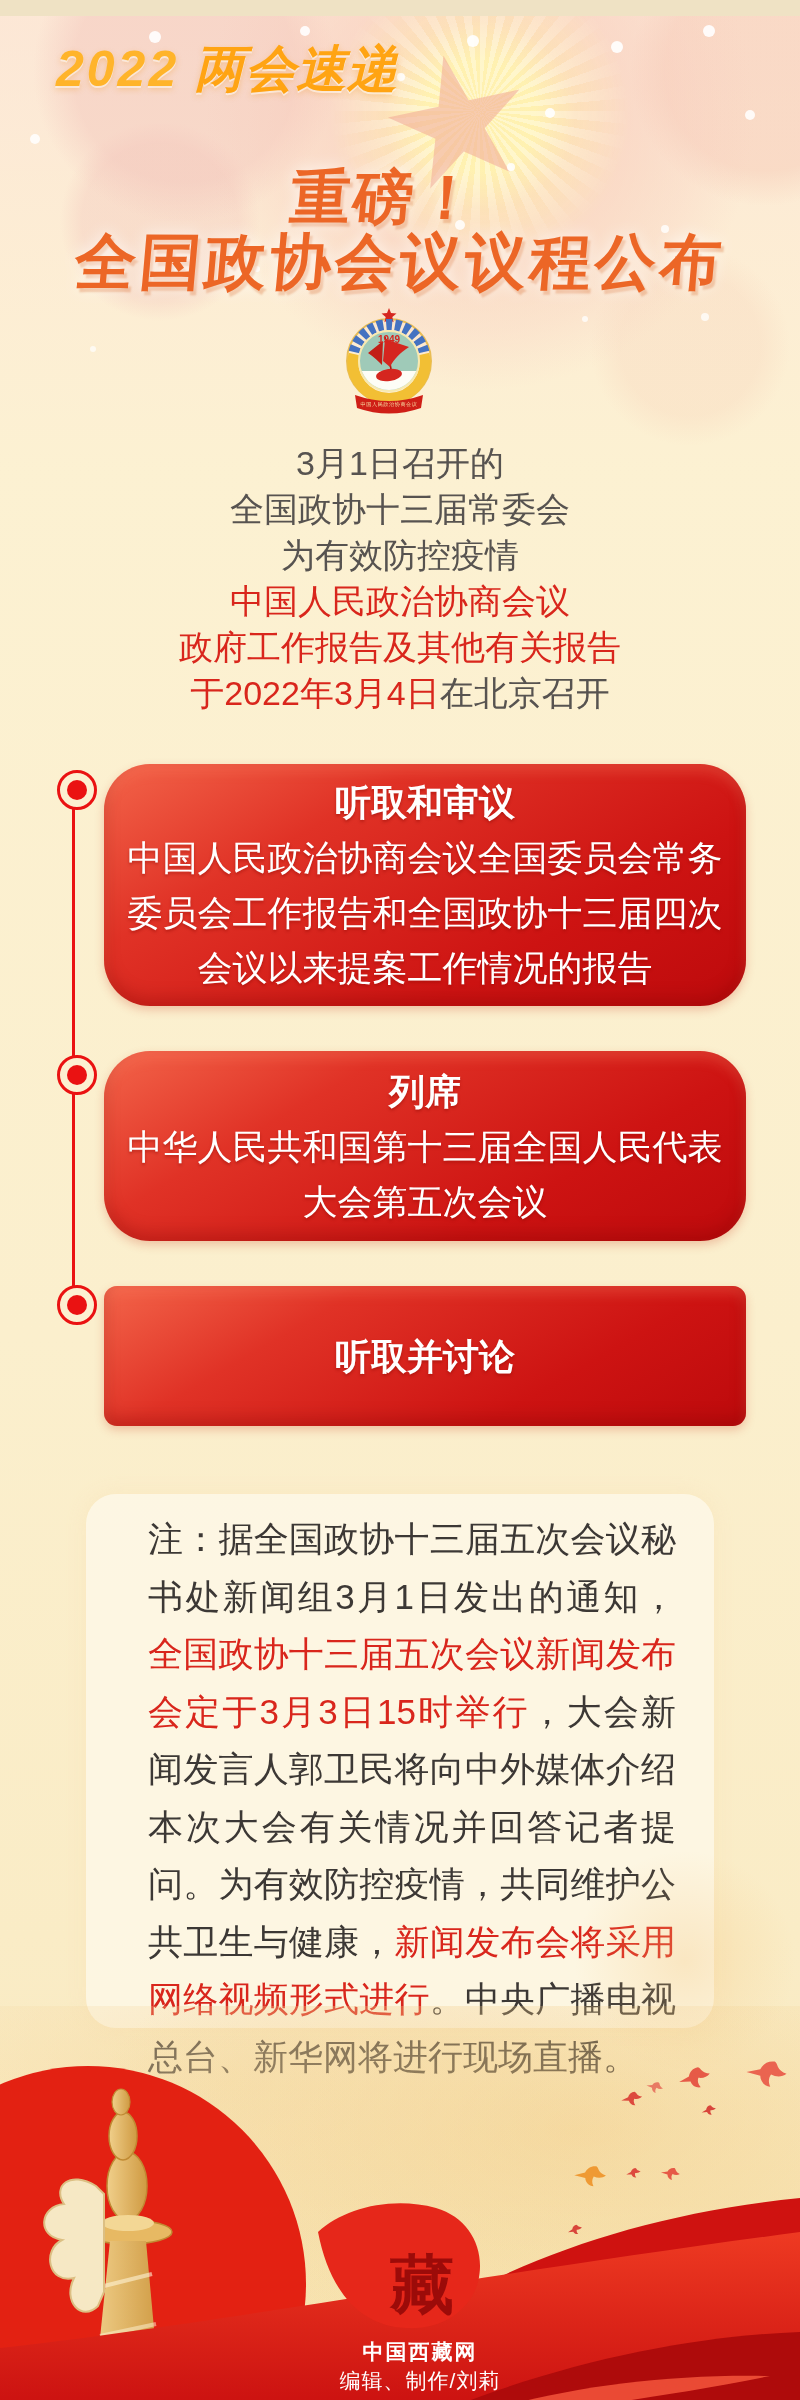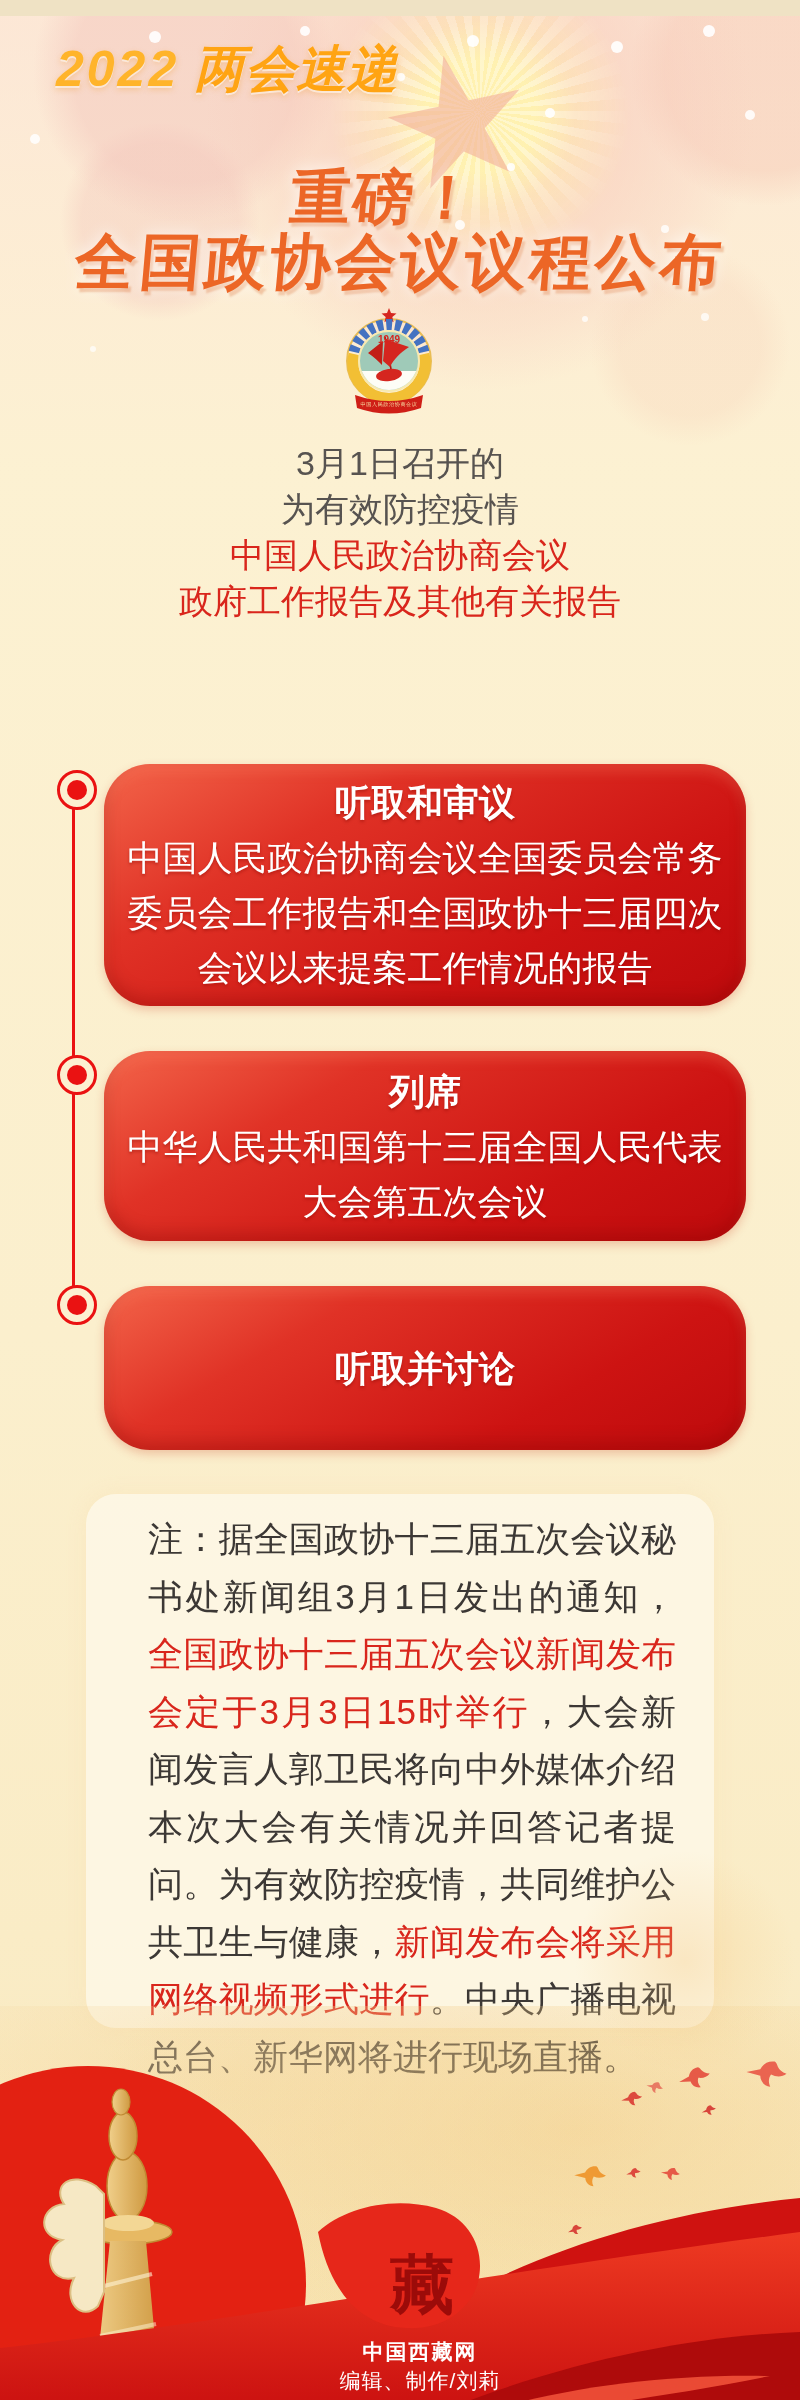--- a/index.html
+++ b/index.html
@@ -57,21 +57,21 @@
   .tline{left:72px;top:771px;width:3px;height:534px;background:#ea1212;}
   .dot{left:57px;width:34px;height:34px;border:3px solid #ea1212;border-radius:50%;background:#fcf0d1;}
   .dot::after{content:"";position:absolute;left:7px;top:7px;width:20px;height:20px;border-radius:50%;background:#ea1212;}
   .d1{top:754px;} .d2{top:1039px;} .d3{top:1269px;}
 
   
   .card{left:104px;width:642px;border-radius:46px;color:#fff;text-align:center;
     display:flex;flex-direction:column;justify-content:center;
     background:linear-gradient(150deg,#f3654a 0%,#e03226 30%,#cd1312 70%,#bd0a0c 100%);
     box-shadow:inset 0 -8px 16px rgba(120,0,0,.28), inset 0 8px 12px rgba(255,125,95,.30), 0 4px 10px rgba(205,60,30,.25);}
-  .c1{top:748px;height:242px;} .c2{top:1035px;height:190px;} .c3{top:1270px;height:164px;}
+  .c1{top:748px;height:242px;} .c2{top:1035px;height:190px;} .c3{top:1270px;height:140px;border-radius:13px;}
   .c-title{font-size:36px;font-weight:700;line-height:55px;text-shadow:0 2px 3px rgba(140,10,5,.45);}
   .c-body{font-size:35px;font-weight:500;line-height:55px;padding:0 22px;text-shadow:0 2px 3px rgba(140,10,5,.45);}
 
   
   .note-box{left:86px;top:1478px;width:628px;height:534px;border-radius:30px;
     background:rgba(254,248,233,.78);box-shadow:0 0 18px rgba(250,225,180,.45);}
   .note-text{left:148px;top:1494px;width:528px;font-size:35px;line-height:57.5px;
     color:#3c3835;text-align:justify;font-weight:500;}
   .note-text .nr{color:#d9261c;}
   .mid-blob{left:560px;top:1830px;width:250px;height:230px;pointer-events:none;
@@ -121,23 +121,25 @@
       <path d="M48,32 L72,40 C63,46 57,52 53,60 L46,54 Z" fill="#d5261f"></path>
       <path d="M46,34 L31,46 C37,50 41,54 45,58 Z" fill="#c21f16"></path>
     </g>
     <text x="52" y="36" text-anchor="middle" font-size="10" font-weight="bold" fill="#d5261f">1949</text>
     <path d="M18,88 Q52,100 86,88 L84,101 Q52,112 20,101 Z" fill="#cf1f17"></path>
     <text x="52" y="99" text-anchor="middle" font-size="5.2" fill="#f7d9a0" letter-spacing="0.5">中国人民政治协商会议</text>
   </svg>
 
   <div class="abs intro">
     <div><span class="g">3月1日召开的</span></div>
+    <div><span class="g">全国政协十三届常委会</span></div>
     <div><span class="g">为有效防控疫情</span></div>
     <div><span class="r">中国人民政治协商会议</span></div>
     <div><span class="r">政府工作报告及其他有关报告</span></div>
+    <div><span class="r">于2022年3月4日</span><span class="g">在北京召开</span></div>
   </div>
 
   <div class="abs tline"></div>
   <div class="abs dot d1"></div>
   <div class="abs dot d2"></div>
   <div class="abs dot d3"></div>
 
   <div class="abs card c2">
     <div class="c-title">列席</div>
     <div class="c-body">中华人民共和国第十三届全国人民代表大会第五次会议</div>

